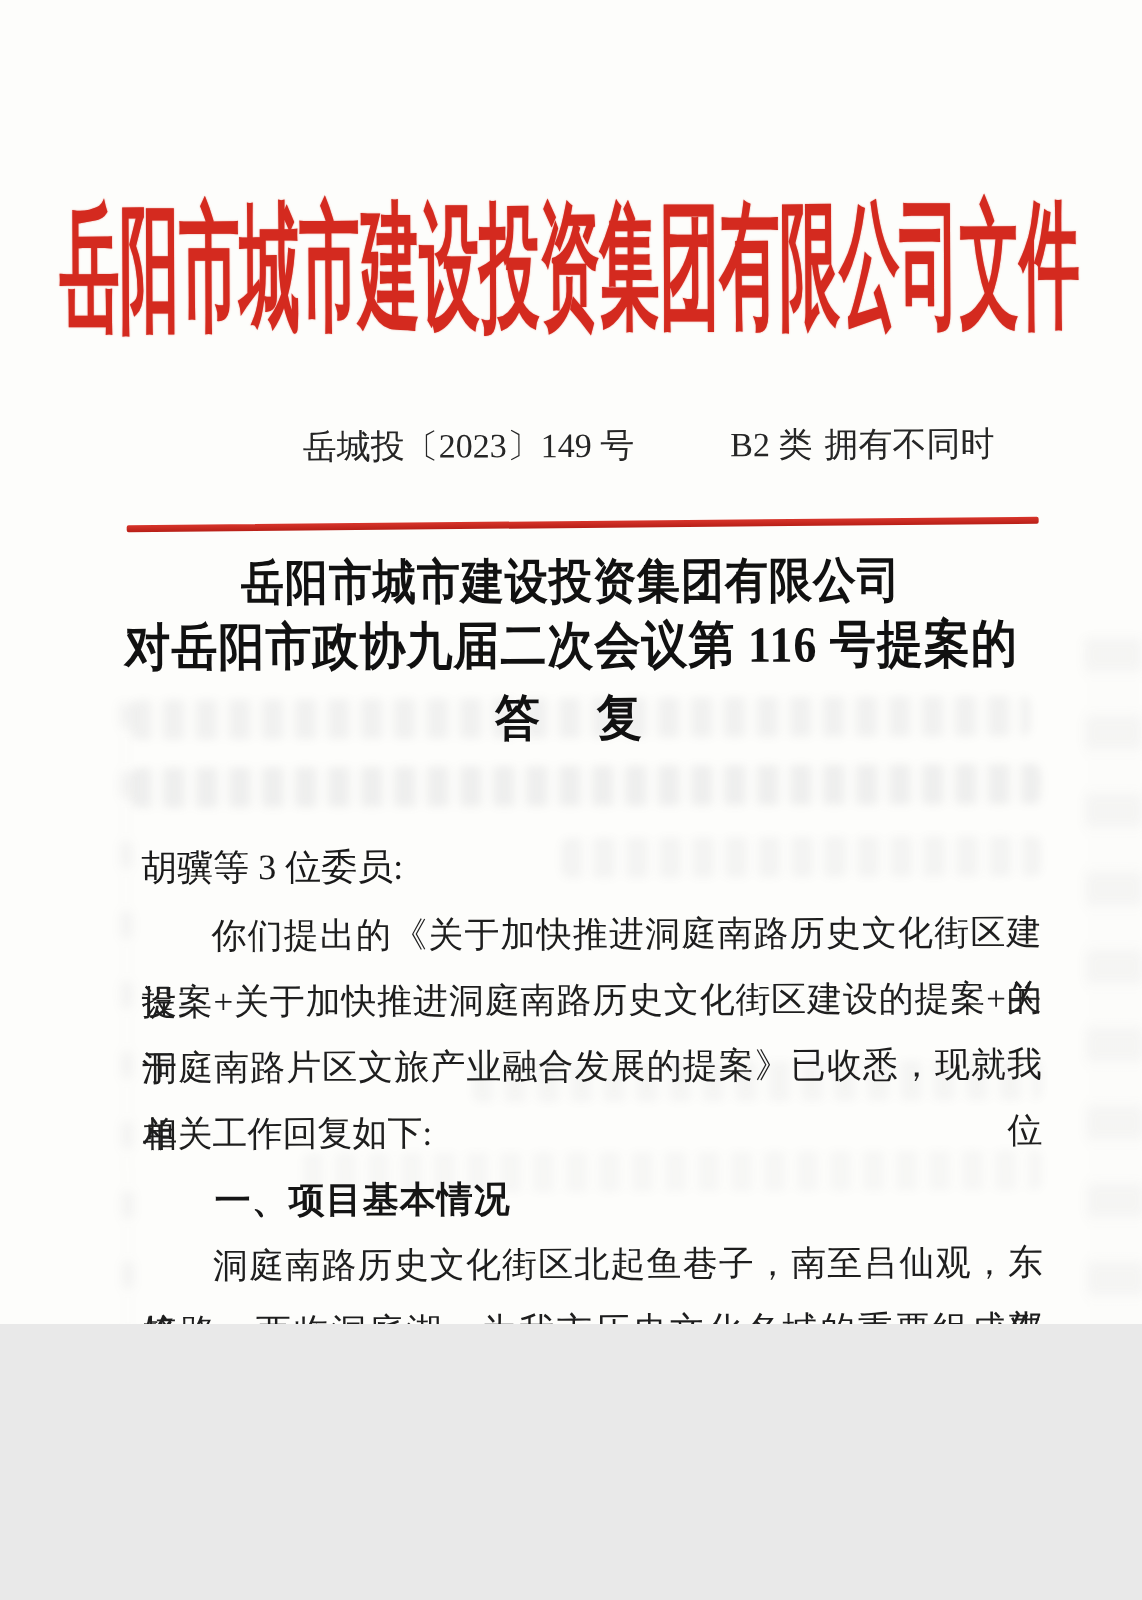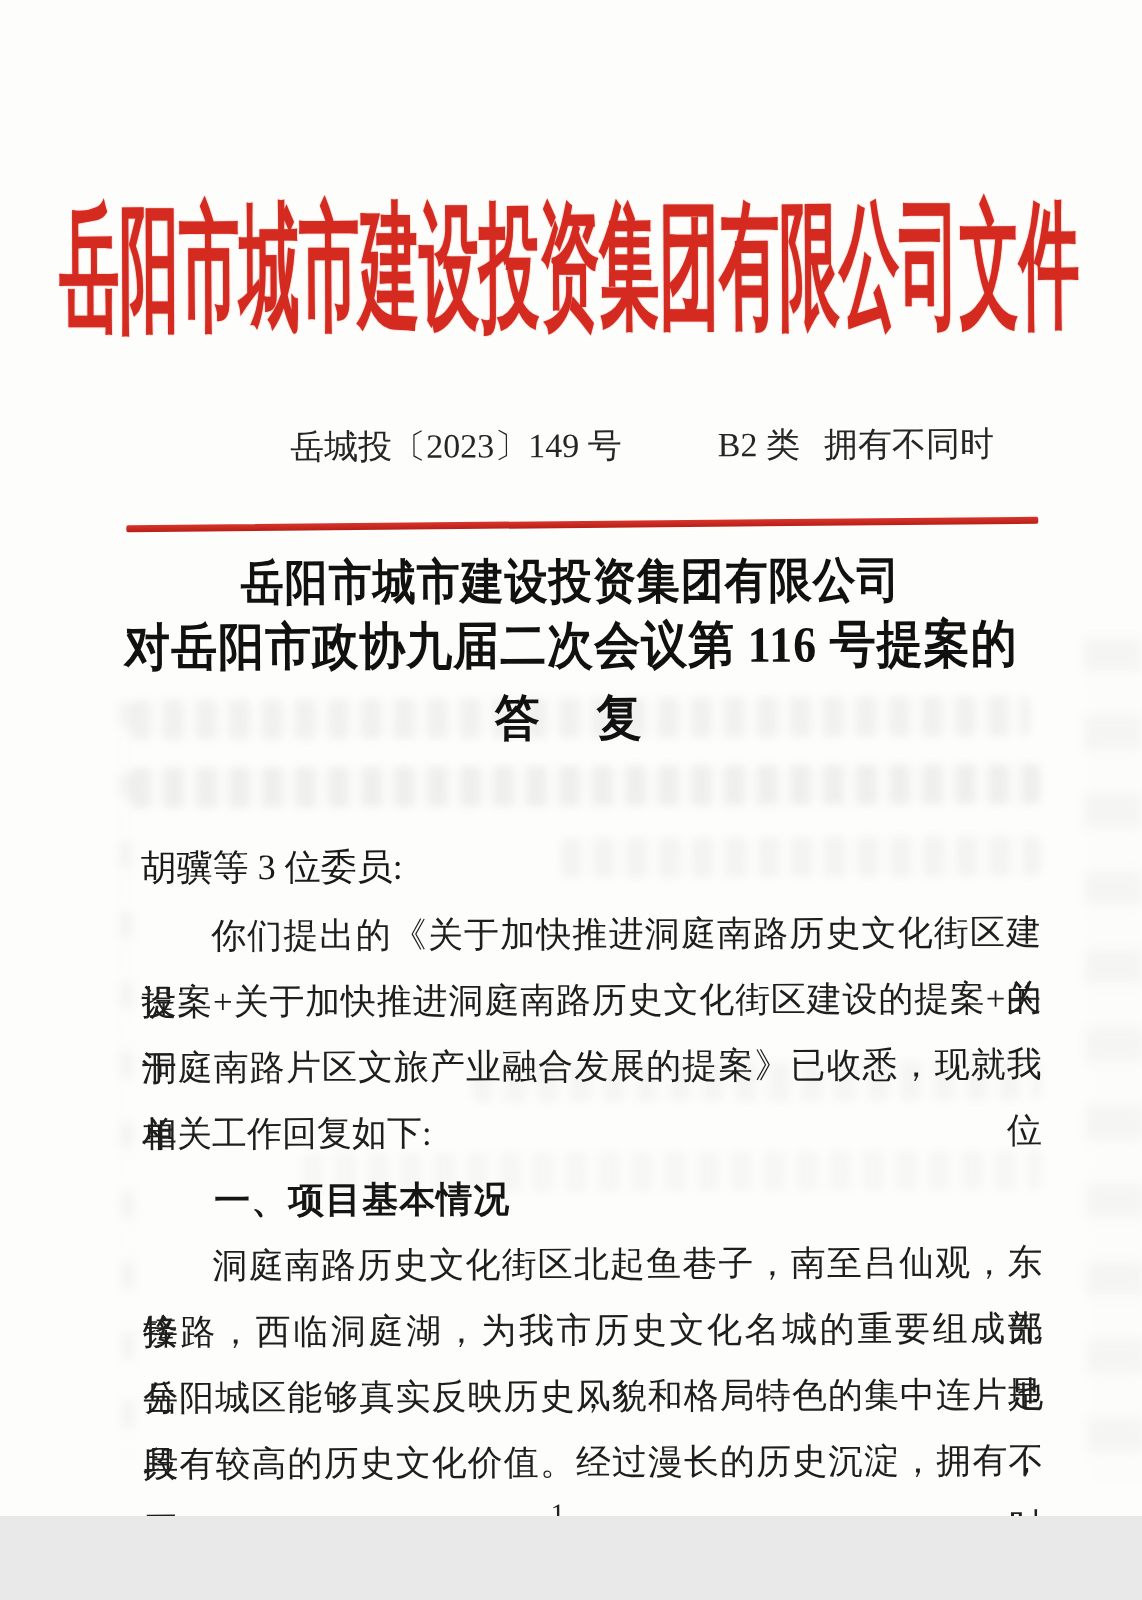--- a/index.html
+++ b/index.html
@@ -1,18 +1,18 @@
 <!DOCTYPE html>
 <html><head>
 <meta charset="utf-8">
 <style>
   html,body{margin:0;padding:0;background:#e9e9e9;}
   .page{
     position:relative;
-    width:1142px;height:1516px;
+    width:1142px;height:1324px;
     background:#fdfdfb;
     overflow:hidden;
     font-family:"Liberation Serif", serif;
     color:#1c1c1c;
   }
   .skew{position:absolute;inset:0;transform:rotate(-0.25deg);transform-origin:50% 45%;}
 
   
   .header-red{
     position:absolute;top:186px;left:0;width:1142px;height:164px;
@@ -29,21 +29,21 @@
   }
 
   
   .docline{
     position:absolute;top:424px;left:0;width:995px;
     display:flex;justify-content:flex-end;align-items:baseline;
     font-size:34px;line-height:44px;color:#262626;
     white-space:nowrap;
   }
   .docline .docnum{margin-right:96px;}
-  .docline .cls{margin-right:24px;font-family:Liberation Serif, serif;}
+  .docline .cls{margin-right:12px;font-family:Liberation Serif, serif;}
 
   
   .redline{
     position:absolute;top:521px;left:127px;width:912px;height:7px;
     background:linear-gradient(180deg,#d8352b,#b81f17);
     transform:rotate(-0.28deg);
     border-radius:2px;
   }
 
   

